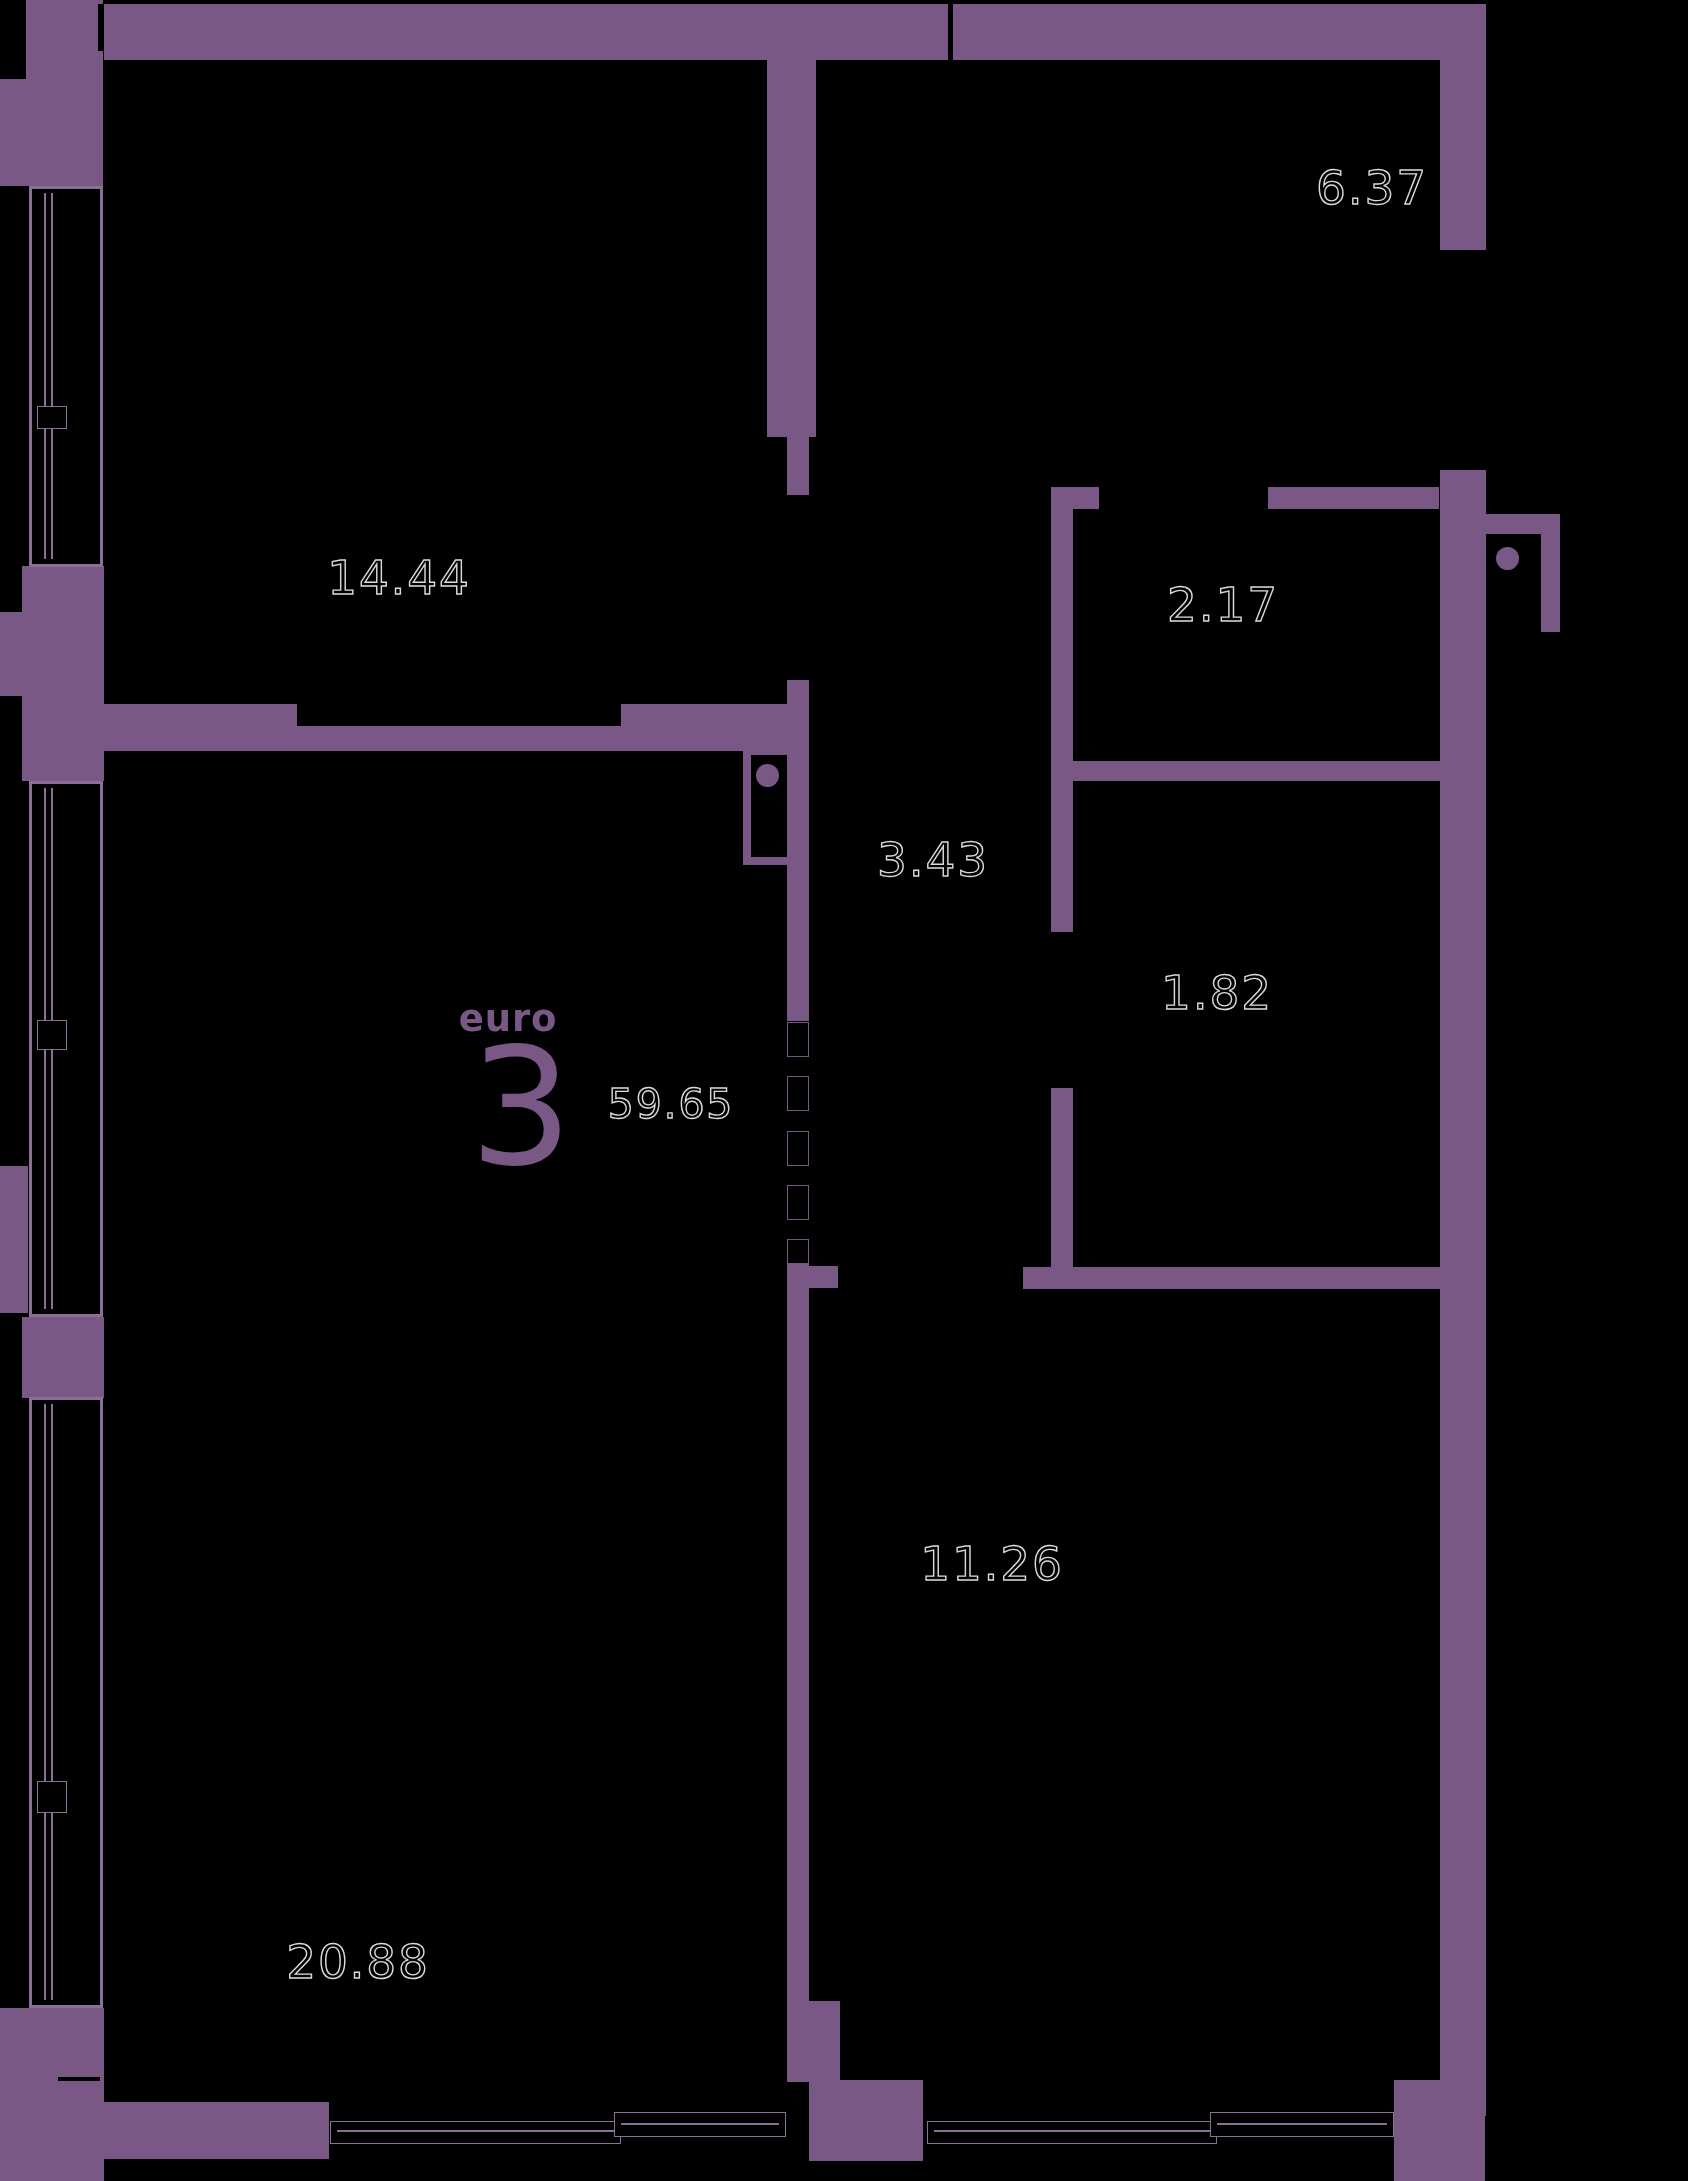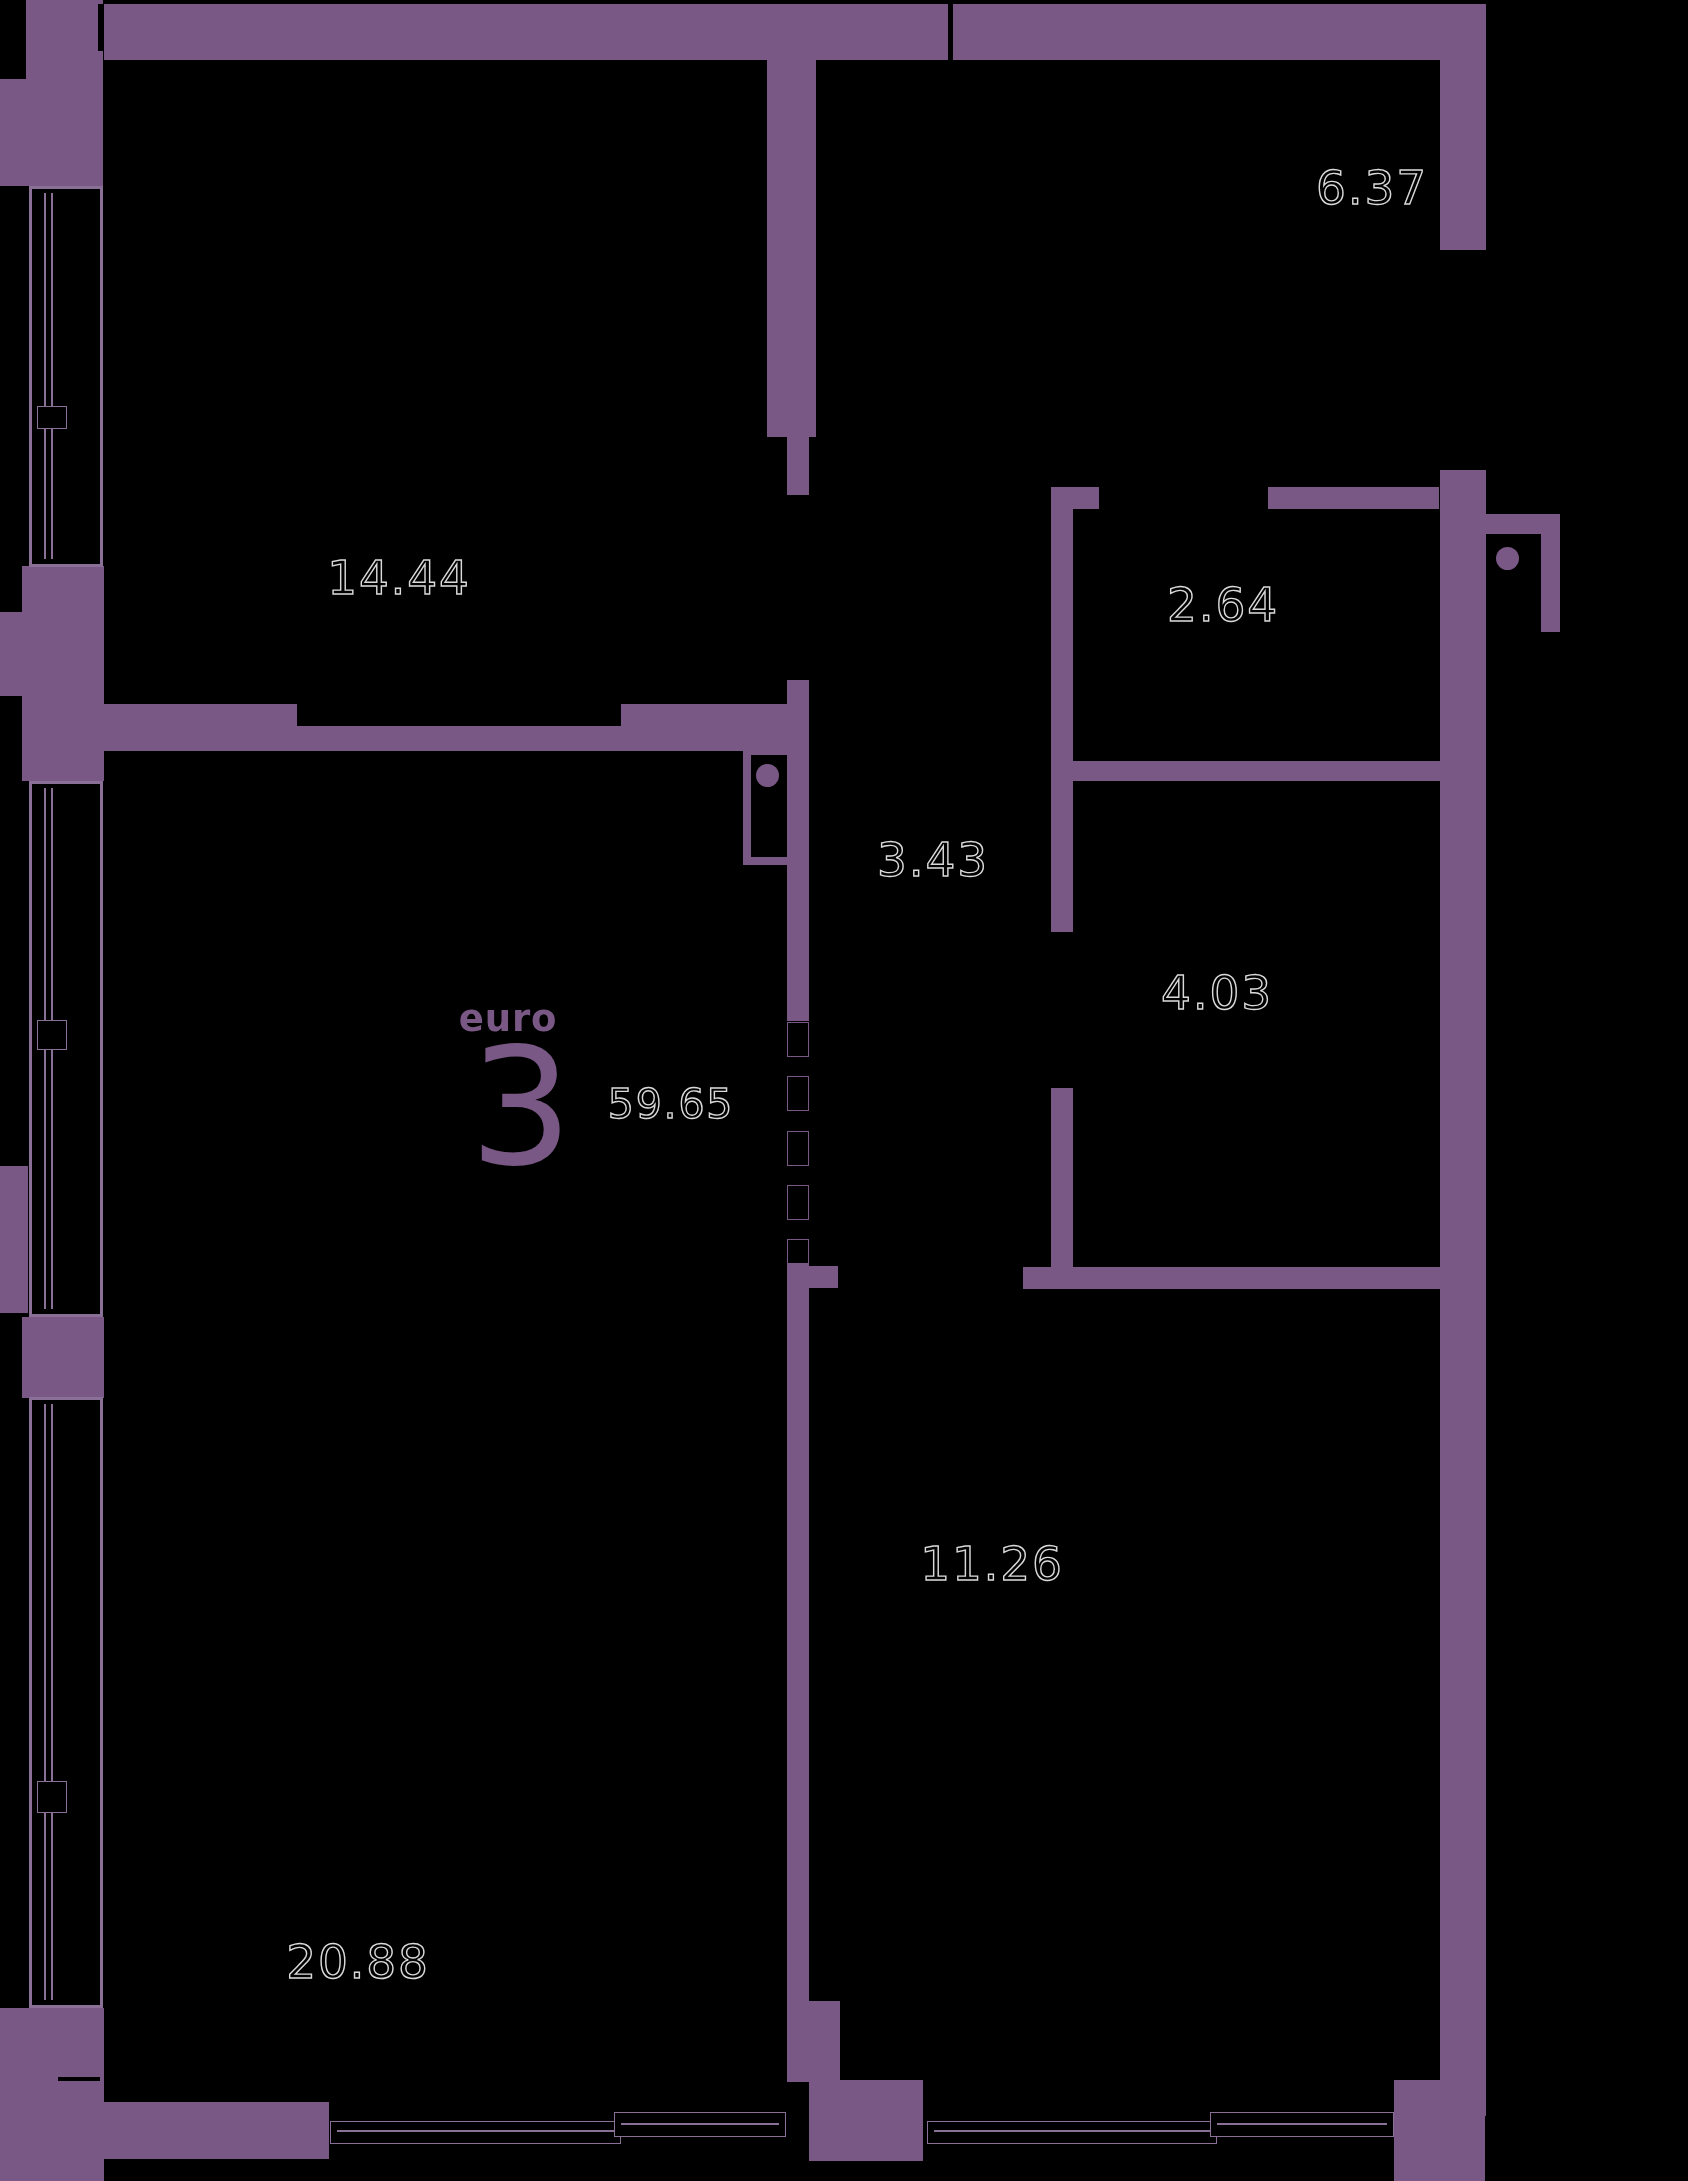--- a/index.html
+++ b/index.html
@@ -107,23 +107,23 @@
   <div class="wbox" style="left:614px;top:2112px;width:172px;height:24.6px"></div>
   <div class="wline" style="left:621px;top:2123px;width:158px;height:1.8px"></div>
 
   <div class="wbox" style="left:927px;top:2121px;width:290px;height:23px"></div>
   <div class="wline" style="left:934px;top:2130px;width:276px;height:1.8px"></div>
   <div class="wbox" style="left:1210px;top:2112px;width:184px;height:24.6px"></div>
   <div class="wline" style="left:1217px;top:2123px;width:170px;height:1.8px"></div>
 
   <div class="rlabel" style="left:399px;top:577px">14.44</div>
   <div class="rlabel" style="left:1372px;top:187px">6.37</div>
-  <div class="rlabel" style="left:1223px;top:604px">2.64</div>
+  <div class="rlabel" style="left:1223px;top:604px">2.17</div>
   <div class="rlabel" style="left:933px;top:859px">3.43</div>
-  <div class="rlabel" style="left:1217px;top:992px">4.03</div>
+  <div class="rlabel" style="left:1217px;top:992px">1.82</div>
   <div class="rlabel" style="left:992px;top:1563px">11.26</div>
   <div class="rlabel" style="left:358px;top:1961px">20.88</div>
 
   <div class="plabel euro-word" style="left:508px;top:1018px">euro</div>
   <div class="plabel euro-digit" style="left:521px;top:1108px">3</div>
   <div class="rlabel big" style="left:631px;top:1104px">59.65</div>
 
 </div>
 
 

